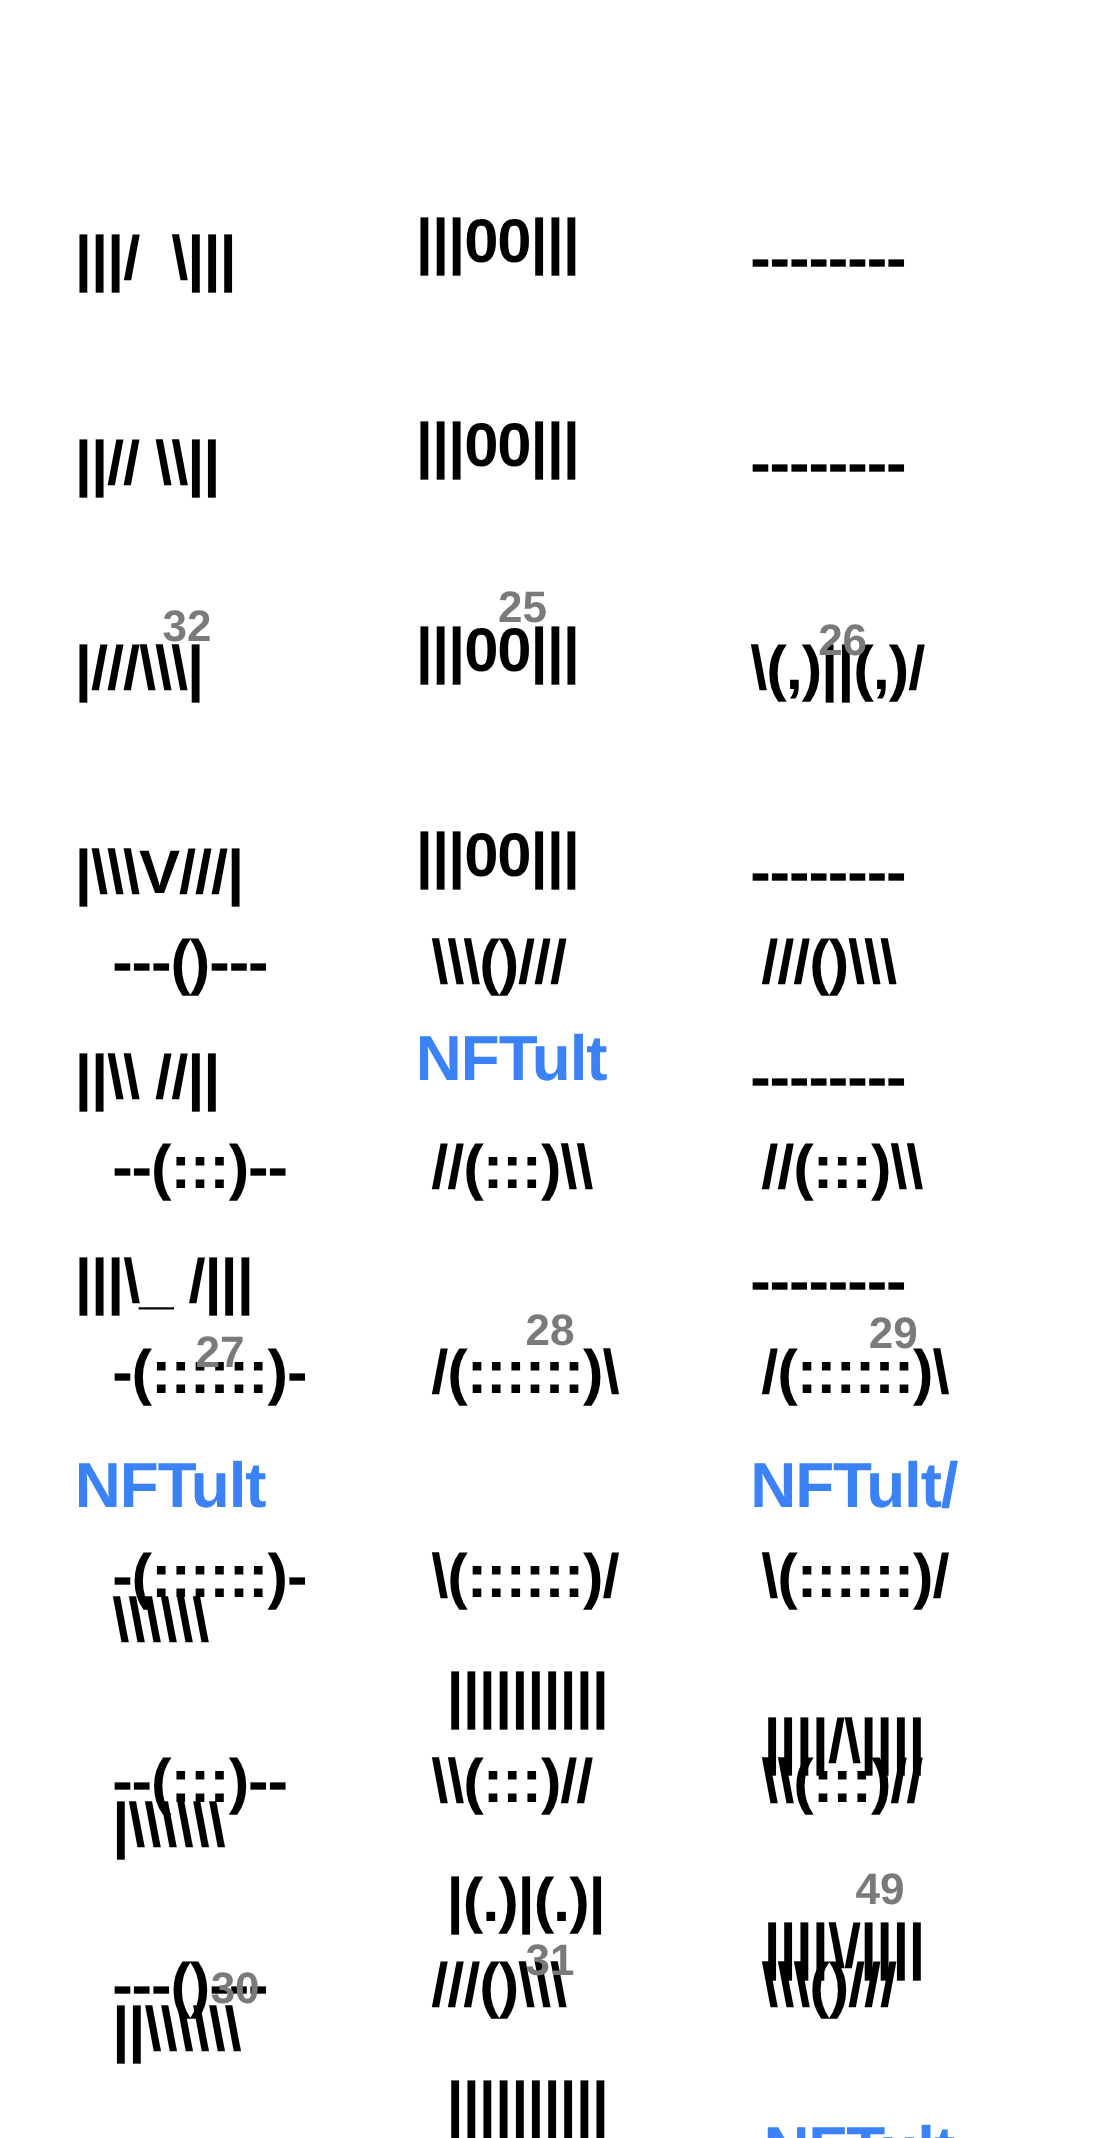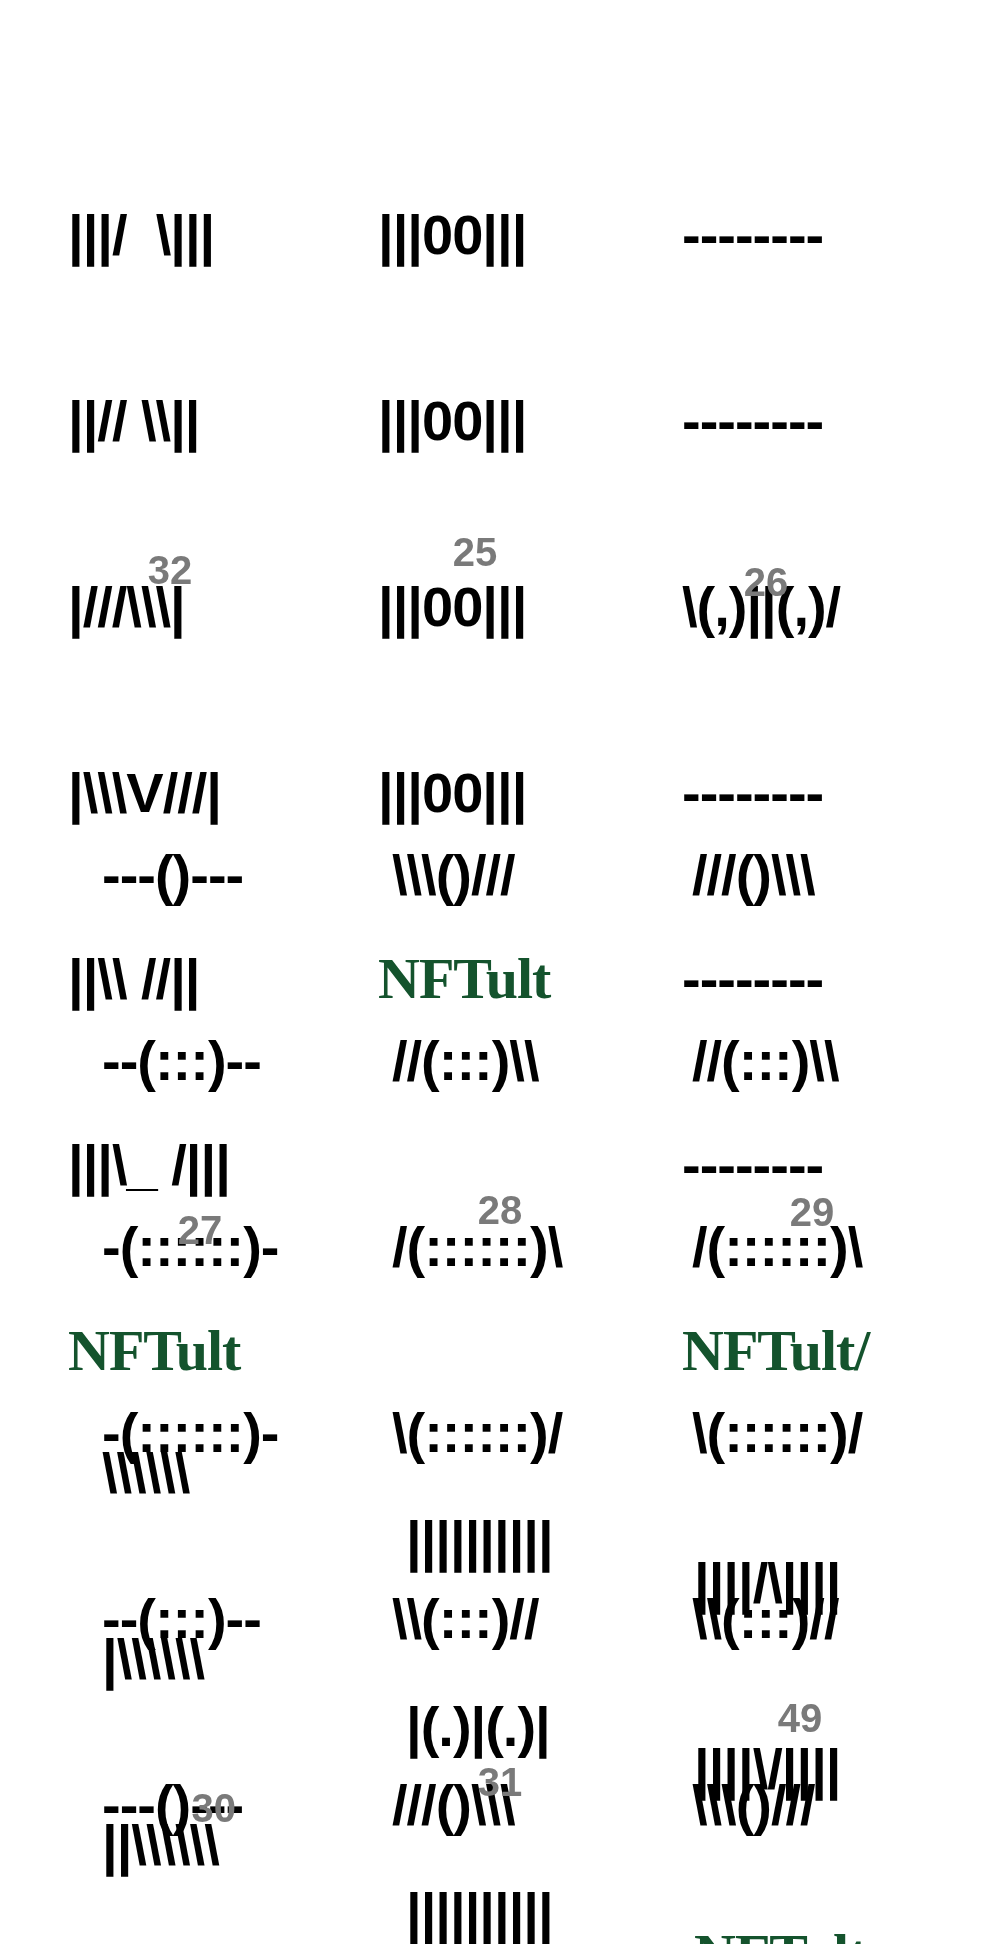--- a/index.html
+++ b/index.html
@@ -29,25 +29,25 @@
       line-height: 62px;
       letter-spacing: -1px;
       white-space: pre;
     }
     .art .row {
       display: block;
       height: 62px;
     }
     .sig {
       display: block;
-      font-family: Liberation Serif, serif;
+      font-family: Liberation Sans, sans-serif;
       font-weight: bold;
       font-size: 58px;
       line-height: 62px;
-      color: #14532d;
+      color: #3b82f6;
       letter-spacing: -1px;
     }
     .num {
       position: absolute;
       font-family: "Liberation Sans", "DejaVu Sans", sans-serif;
       font-weight: bold;
       font-size: 40px;
       color: #7a7a7a;
       text-align: center;
       width: 120px;
@@ -64,21 +64,21 @@
     <span class="row">||// \\||</span>
     <span class="row">|///\\\|</span>
     <span class="row">|\\\V///|</span>
     <span class="row">||\\ //||</span>
     <span class="row">|||\_ /|||</span>
   </div>
   <span class="sig">NFTult</span>
 </div>
 <div class="num" style="left:110px; top:548px;">32</div>
 
-<div class="piece" style="left:378px; top:80px;text-align:right;">
+<div class="piece" style="left:378px; top:64px;text-align:right;">
   <div class="art">
     <span class="row">|||00|||</span>
     <span class="row">|||00|||</span>
     <span class="row">|||00|||</span>
     <span class="row">|||00|||</span>
   </div>
   <span class="sig">NFTult</span>
 </div>
 <div class="num" style="left:415px; top:530px;">25</div>
 

